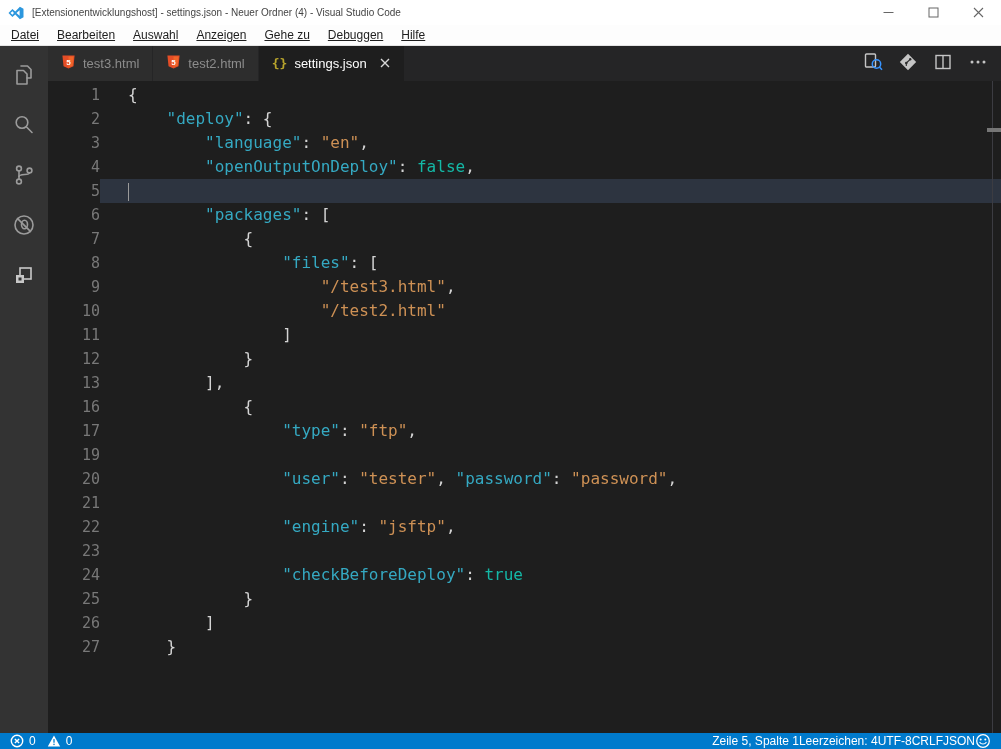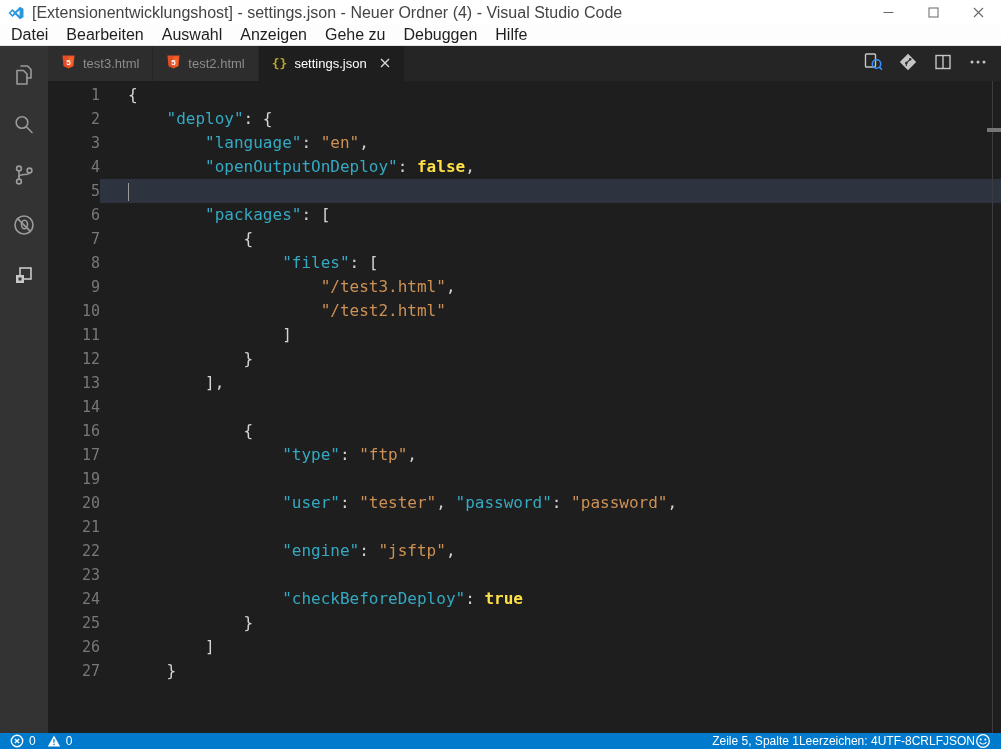--- a/index.html
+++ b/index.html
@@ -2,27 +2,27 @@
 <html><head>
 <meta charset="utf-8">
 <style>
   html,body{margin:0;padding:0;}
   body{width:1001px;height:749px;overflow:hidden;font-family:"Liberation Sans",sans-serif;background:#1E1E1E;}
   .window{width:1001px;height:749px;display:flex;flex-direction:column;position:relative;}
 
   
   .titlebar{height:25px;background:#FFFFFF;display:flex;align-items:center;flex:none;}
   .vslogo{width:18px;height:18px;margin-left:7px;display:flex;align-items:center;}
-  .title-text{font-size:16px;color:#444444;margin-left:7px;white-space:nowrap;}
+  .title-text{font-size:10px;color:#444444;margin-left:7px;white-space:nowrap;}
   .win-controls{margin-left:auto;display:flex;height:100%;}
   .win-btn{width:45px;height:100%;display:flex;align-items:center;justify-content:center;}
 
   
   .menubar{height:20px;background:#FDFDFD;display:flex;align-items:center;padding-left:2px;flex:none;border-bottom:1px solid #E5E5E5;}
-  .menu-item{font-size:16px;color:#1E1E1E;padding:2px 9px;white-space:nowrap;}
+  .menu-item{font-size:12px;color:#1E1E1E;padding:2px 9px;white-space:nowrap;text-decoration:underline;}
 
   
   .main{flex:1;display:flex;min-height:0;}
   .activitybar{width:48px;background:#333333;flex:none;display:flex;flex-direction:column;padding-top:6px;}
   .ab-item{height:50px;display:flex;align-items:center;justify-content:center;}
 
   .editor-col{flex:1;display:flex;flex-direction:column;min-width:0;background:#1E1E1E;}
   .tabbar{height:35px;background:#252526;display:flex;flex:none;align-items:stretch;}
   .tab{display:flex;align-items:center;padding:0 13px;gap:7px;font-size:13px;background:#2D2D2D;color:#8C8C8C;border-right:1px solid #252526;white-space:nowrap;}
   .tab.active{background:#1E1E1E;color:#FFFFFF;}
@@ -33,21 +33,21 @@
 
   
   .editor{flex:1;position:relative;overflow:hidden;padding-top:2px;}
   .line{display:flex;height:24px;line-height:24px;font-family:"DejaVu Sans Mono",monospace;font-size:16px;}
   .ln{width:52px;flex:none;text-align:right;color:#787878;font-size:15px;}
   .lc{flex:1;padding-left:28px;white-space:pre;min-width:0;}
   .line.current .lc{background:#2D3440;}
   .t-punct{color:#D4D4D4;}
   .t-key{color:#35A9C2;}
   .t-str{color:#CE9155;}
-  .t-bool{color:#fde047;font-weight:bold;}
+  .t-bool{color:#14b8a6;}
   .cursor{display:inline-block;width:1px;height:18px;background:#9A9A9A;vertical-align:middle;margin-right:-1px;}
   .ruler-line{position:absolute;top:0;bottom:0;right:8px;width:1px;background:#3C3C42;}
   .ruler-marker{position:absolute;right:0;top:47px;width:14px;height:4px;background:#767676;}
 
   
   .statusbar{height:16px;background:#007ACC;color:#FFFFFF;font-size:12px;display:flex;align-items:center;padding:0 10px;flex:none;}
   .sb-left{display:flex;align-items:center;gap:5px;}
   .sb-left .cnt{margin-right:6px;}
   .sb-right{margin-left:auto;display:flex;align-items:center;}
   .sb-item{white-space:nowrap;}
@@ -238,24 +238,20 @@
               <div class="ln">11</div>
               <div class="lc"><span class="t-ws">                </span><span class="t-punct">]</span></div>
             </div>
             <div class="line">
               <div class="ln">12</div>
               <div class="lc"><span class="t-ws">            </span><span class="t-punct">}</span></div>
             </div>
             <div class="line">
               <div class="ln">13</div>
               <div class="lc"><span class="t-ws">        </span><span class="t-punct">],</span></div>
-            </div>
-            <div class="line">
-              <div class="ln">14</div>
-              <div class="lc"></div>
             </div>
             <div class="line">
               <div class="ln">16</div>
               <div class="lc"><span class="t-ws">            </span><span class="t-punct">{</span></div>
             </div>
             <div class="line">
               <div class="ln">17</div>
               <div class="lc"><span class="t-ws">                </span><span class="t-key">"type"</span><span class="t-punct">: </span><span class="t-str">"ftp"</span><span class="t-punct">,</span></div>
             </div>
             <div class="line">

